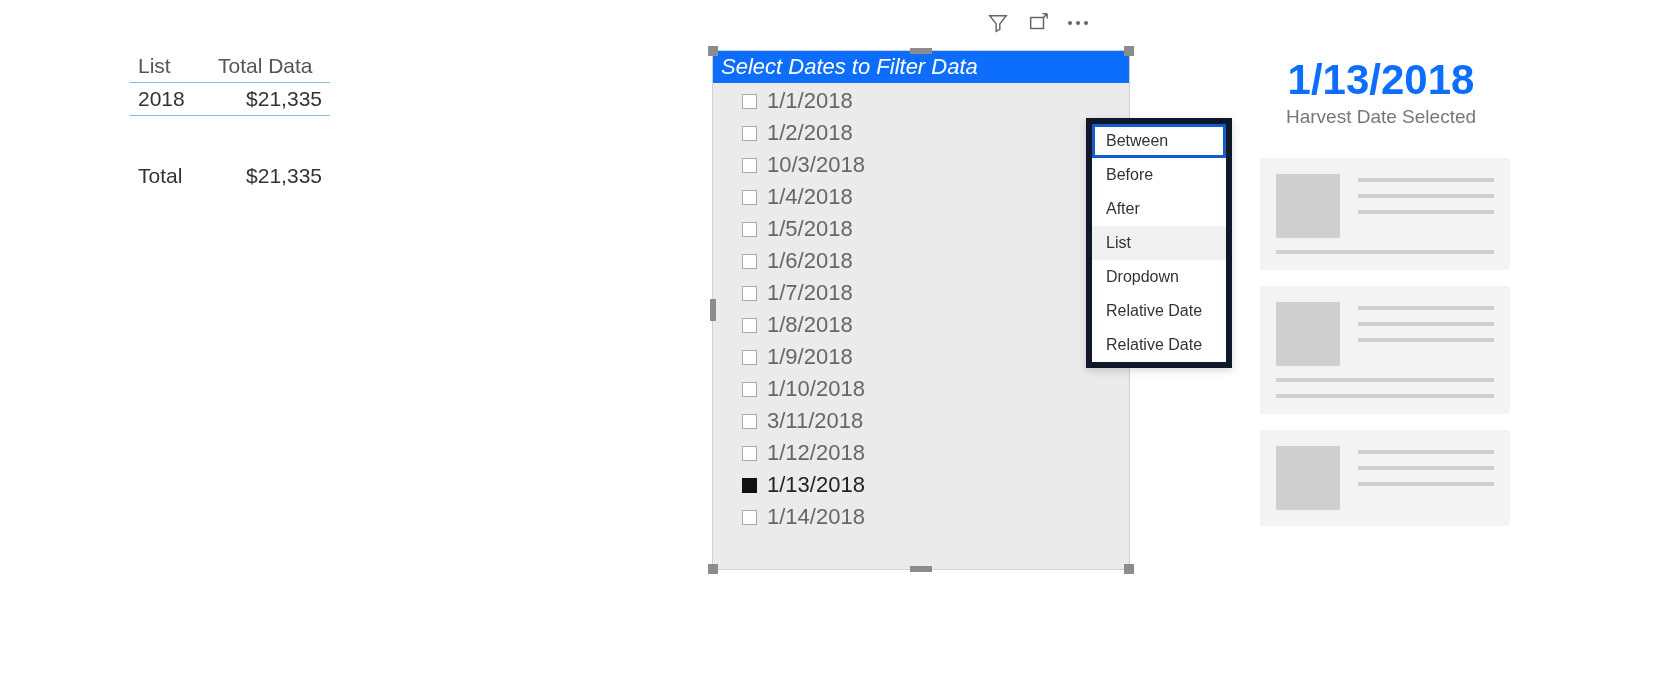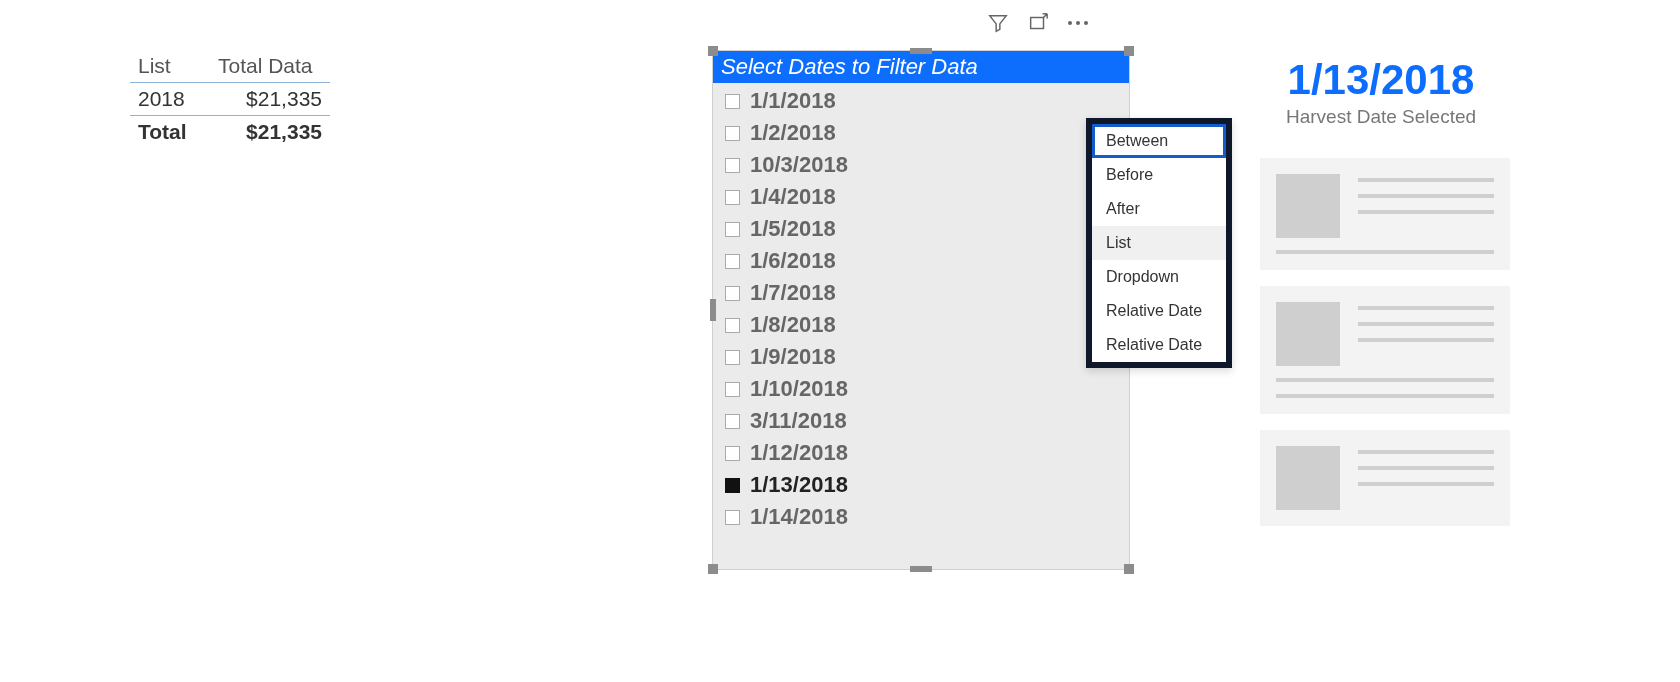--- a/index.html
+++ b/index.html
@@ -19,21 +19,21 @@
     left: 130px;
     top: 50px;
     font-size: 21px;
   }
   .matrix-row { display: flex; }
   .matrix-cell { padding: 4px 8px; }
   .matrix-h0 { width: 80px; }
   .matrix-h1 { width: 120px; }
   .matrix-header { color: #555; border-bottom: 1px solid #8cb4dc; }
   .matrix-data   { border-bottom: 1px solid #8cb4dc; }
-  .matrix-total  { font-weight: 700; }
+  .matrix-total  { font-weight: 400; margin-top: 44px; }
   .matrix-cell.right { text-align: right; }
 
   
   .visual-actions {
     position: absolute;
     left: 985px;
     top: 10px;
     display: flex;
     gap: 14px;
     color: #666;
@@ -80,22 +80,21 @@
     flex: 1;
     font-size: 24px;
     color: #222;
   }
   .slicer-header .mini-icn { width: 24px; height: 24px; margin-left: 4px; display:flex;align-items:center;justify-content:center;color:#666; cursor:pointer; }
   .slicer-header .filter-hot {
     border: 3px solid #145ccc;
   }
 
   .slicer-list {
-    padding: 2px 0;
-    font-weight: bold;
+    padding: 2px 17px;
   }
   .slicer-item {
     display: flex;
     align-items: center;
     gap: 10px;
     padding: 3px 12px;
     font-size: 22px;
     color: #666;
     cursor: pointer;
   }

